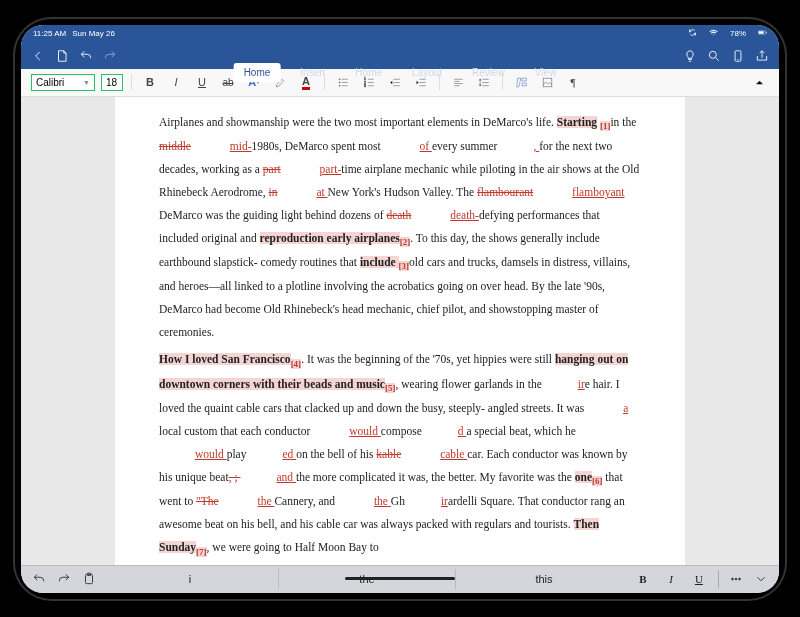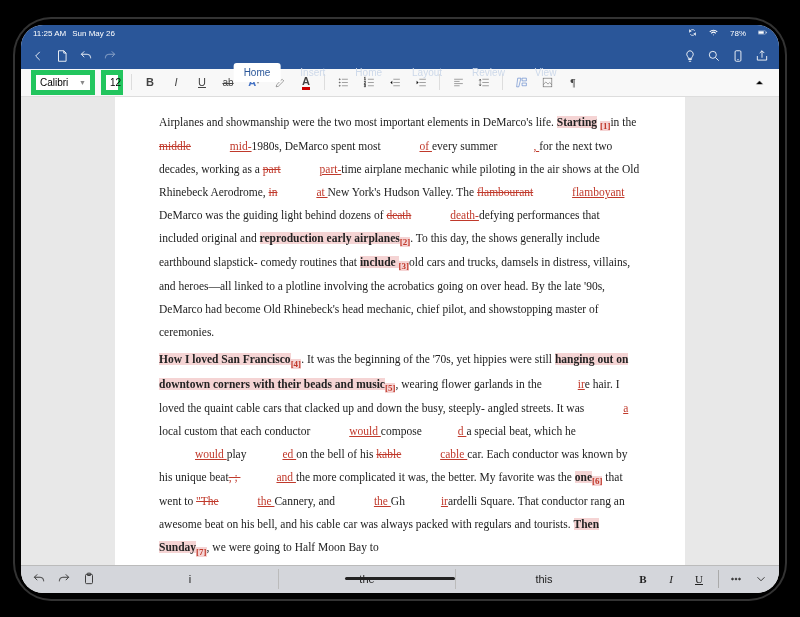--- a/index.html
+++ b/index.html
@@ -85,21 +85,21 @@
   .ribbon {
     height: 28px;
     background: #f8f8f8;
     border-bottom: 1px solid #ddd;
     display: flex;
     align-items: center;
     padding: 0 10px;
     gap: 6px;
   }
   .font-box {
-    border: 5px solid #22c55e;
+    border: 1px solid #22c55e;
     background: #fff;
     font-size: 10px;
     padding: 2px 4px;
     display: flex;
     align-items: center;
     justify-content: space-between;
   }
   .font-name { width: 64px; }
   .font-size { width: 22px; text-align: center; }
   .rb-btn {
@@ -249,21 +249,21 @@
         </div>
       </div>
     </div>
 
     <div class="ribbon">
       <div class="font-box font-name">
         <span>Calibri</span>
         <span class="chev">▼</span>
       </div>
       <div class="font-box font-size">
-        <span>12</span>
+        <span>18</span>
       </div>
       <div class="rb-sep"></div>
       <div class="rb-btn" style="font-weight:bold">B</div>
       <div class="rb-btn" style="font-style:italic">I</div>
       <div class="rb-btn" style="text-decoration:underline">U</div>
       <div class="rb-btn" style="text-decoration:line-through;font-size:10px">ab</div>
       <div class="rb-btn">
         <span style="font-weight:bold;color:#4472c4">A</span>
           <span class="chev">▾</span>
       </div>

